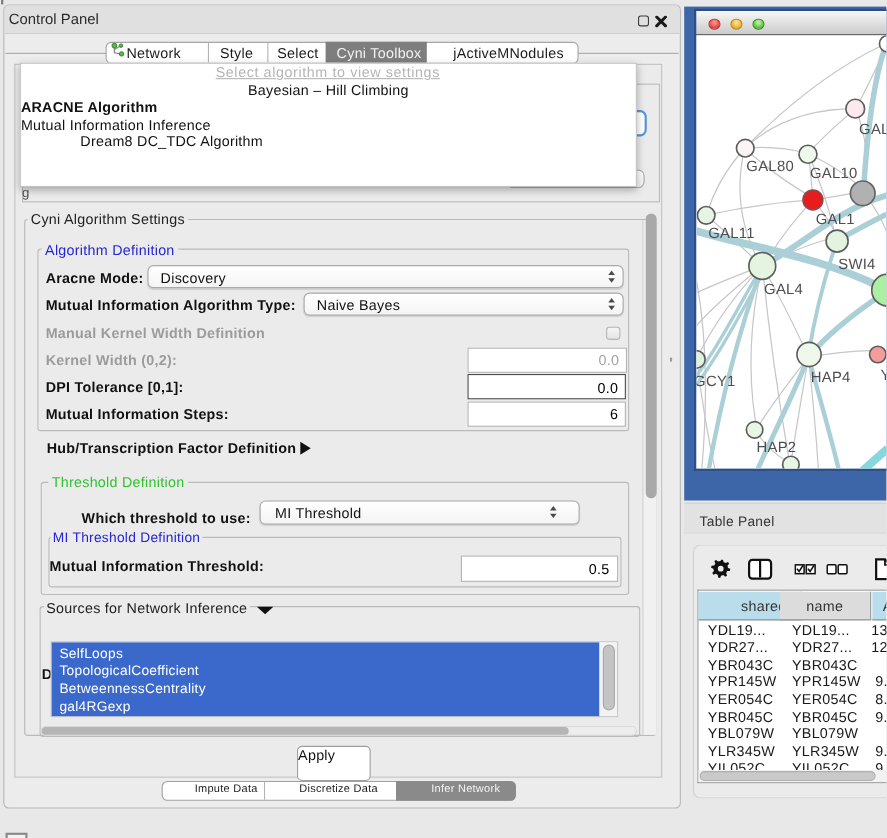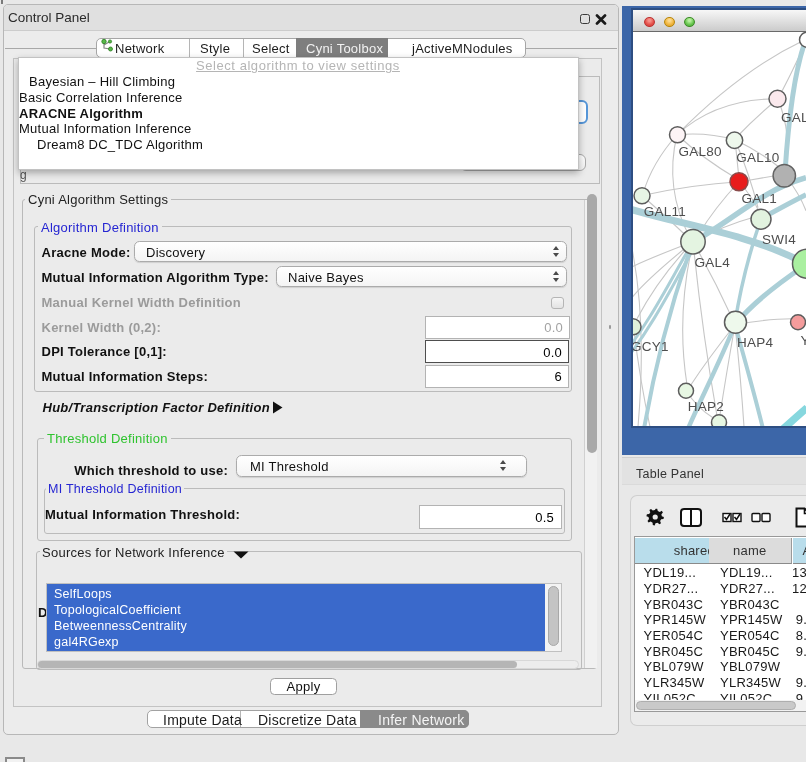--- a/index.html
+++ b/index.html
@@ -82,21 +82,21 @@
 <div class="abs" style="left:425px; top:320px; width:138px; font-size:13px; color:#a3a3a3; text-align:right;">0.0</div>
 
 <div class="abs b13" style="left:41.5px; top:344px;">DPI Tolerance [0,1]:</div>
 <div class="abs" style="left:425px; top:340px; width:143.5px; height:23px; background:#fff; border:1.5px solid #4e4e4e;"></div>
 <div class="abs" style="left:425px; top:345px; width:137px; font-size:13px; color:#000; text-align:right;">0.0</div>
 
 <div class="abs b13" style="left:41.5px; top:369px;">Mutual Information Steps:</div>
 <div class="abs" style="left:425px; top:364.5px; width:143.5px; height:23px; background:#fff; border:1px solid #b3b3b3;"></div>
 <div class="abs" style="left:425px; top:369px; width:137px; font-size:13px; color:#000; text-align:right;">6</div>
 
-<div class="abs b13" style="left:42.5px; top:400px;font-style:italic;">Hub/Transcription Factor Definition</div>
+<div class="abs b13" style="left:42.5px; top:400px;">Hub/Transcription Factor Definition</div>
 <svg class="abs" style="left:272px; top:401px;" width="11" height="13" viewBox="0 0 11 13">
     <path d="M1 0.5 L10.5 6.5 L1 12.5 Z" fill="#111"></path>
   </svg>
 
 <div class="abs" style="left:37px; top:438px; width:535px; height:103px; border:1px solid #bbbbbb; border-radius:3px;"></div>
 <div class="abs" style="left:44px; top:431px; background:#ebebeb; padding:0 3px; font-size:13px; color:#2fc32f;">Threshold Definition</div>
 
 <div class="abs b13" style="right:578px; top:463px; white-space:nowrap;">Which threshold to use:</div>
 <div class="abs combo" style="left:236px; top:455px; width:291px; height:22px;"></div>
 <div class="arrup" style="left:500px; top:459.5px;"></div>
@@ -120,39 +120,38 @@
 <div class="abs" style="left:46px; top:583px; width:516px; height:69px; background:#ffffff; border:1px solid #c0c0c0;"></div>
 <div class="abs" style="left:47px; top:584px; width:498px; height:67px; background:#3a69cb;"></div>
 <div class="abs" style="left:54px; top:585.8px; font-size:12.5px; color:#fff; line-height:16.2px;">SelfLoops<br>TopologicalCoefficient<br>BetweennessCentrality<br>gal4RGexp</div>
 
 <div class="abs" style="left:545px; top:584px; width:16px; height:67px; background:#f3f3f3;"></div>
 <div class="abs" style="left:547.5px; top:585.5px; width:11px; height:60px; background:#c4c4c4; border:1px solid #a8a8a8; border-radius:6px;"></div>
 
 <div class="abs" style="left:37px; top:659.5px; width:542px; height:9px; background:#ededed; border:1px solid #d8d8d8; border-radius:5px;"></div>
 <div class="abs" style="left:38px; top:660.5px; width:479px; height:7.5px; background:#b5b5b5; border-radius:4px;"></div>
 
-<div class="abs" style="left:270px; top:678px; width:67px; height:17px; background:#ffffff; border:1px solid #9f9f9f; border-radius:4.5px; text-align:center; font-size:13px; color:#111; line-height:16px;">Apply</div>
+<div class="abs" style="left:270px; top:678px; width:67px; height:32px; background:#ffffff; border:1px solid #9f9f9f; border-radius:4.5px; font-size:13px; color:#111; line-height:16px;">Apply</div>
 
 <div class="abs" style="left:147px; top:709.5px; width:322px; height:18.5px; background:#ffffff; border:1px solid #a2a2a2; border-radius:5px;"></div>
 <div class="abs" style="left:240px; top:710.5px; width:1px; height:16.5px; background:#b5b5b5;"></div>
 <div class="abs" style="left:360px; top:709.5px; width:109px; height:18.5px; background:#8a8a8a; border-radius:0 5px 5px 0;"></div>
-<div class="abs" style="left:151px; top:712px; width:366px; height:15px; font-size:14px; color:#1c1c1c;">
+<div class="abs" style="left:165px; top:712px; width:366px; height:15px; font-size:10px; color:#1c1c1c;">
   <span class="abs" style="left:12px;">Impute Data</span>
   <span class="abs" style="left:107px;">Discretize Data</span>
   <span class="abs" style="left:227px; color:#f4f4f4;">Infer Network</span>
 </div>
 
 <div class="abs" style="left:17.5px; top:56.8px; width:561px; height:113.5px; background:#ffffff; border:1px solid #c2c2c2; box-shadow:0 3px 7px rgba(0,0,0,0.3);"></div>
 <div class="abs" style="left:18px; top:58.3px; width:560px; font-size:13px; color:#111; line-height:15.8px;">
 <div style="text-align:center; color:#b5b5b5; letter-spacing:0.55px;text-decoration:underline;">Select algorithm to view settings</div>
-<div style="padding-left:11px;">Bayesian – Hill Climbing</div>
-<div style="padding-left:1px;">Basic Correlation Inference</div>
+<div style="padding-left:1px;text-align:center;">Bayesian – Hill Climbing</div>
 <div style="padding-left:1px; font-weight:bold;">ARACNE Algorithm</div>
 <div style="padding-left:1px;">Mutual Information Inference</div>
-<div style="padding-left:19px;">Dream8 DC_TDC Algorithm</div>
+<div style="padding-left:19px;margin-left:36px;">Dream8 DC_TDC Algorithm</div>
 </div>
 
 <div class="abs" style="left:622px; top:6px; width:184px; height:449px; background:#3c66a8;"></div>
 <div class="abs" style="left:631px; top:8px; width:175px; height:420px; border:2px solid #2d4e82; border-right:none;"></div>
 
 <div class="abs" style="left:633px; top:9.5px; width:173px; height:22px; background:linear-gradient(#f7f7f7,#cbcbcb); border-bottom:1.5px solid #6a6a6a;"></div>
 <div class="abs" style="left:644px; top:16.5px; width:10.5px; height:10.5px; border-radius:50%; background:radial-gradient(circle at 50% 30%, #f59189 15%, #e4504a 60%, #c93b34); border:0.5px solid #b33;"></div>
 <div class="abs" style="left:664px; top:16.5px; width:10.5px; height:10.5px; border-radius:50%; background:radial-gradient(circle at 50% 30%, #fbd98c 15%, #f0b43c 60%, #d29a27); border:0.5px solid #b8860b;"></div>
 <div class="abs" style="left:684px; top:16.5px; width:10.5px; height:10.5px; border-radius:50%; background:radial-gradient(circle at 50% 30%, #b7ef9d 15%, #66c54e 60%, #49a332); border:0.5px solid #3d8b28;"></div>
 

